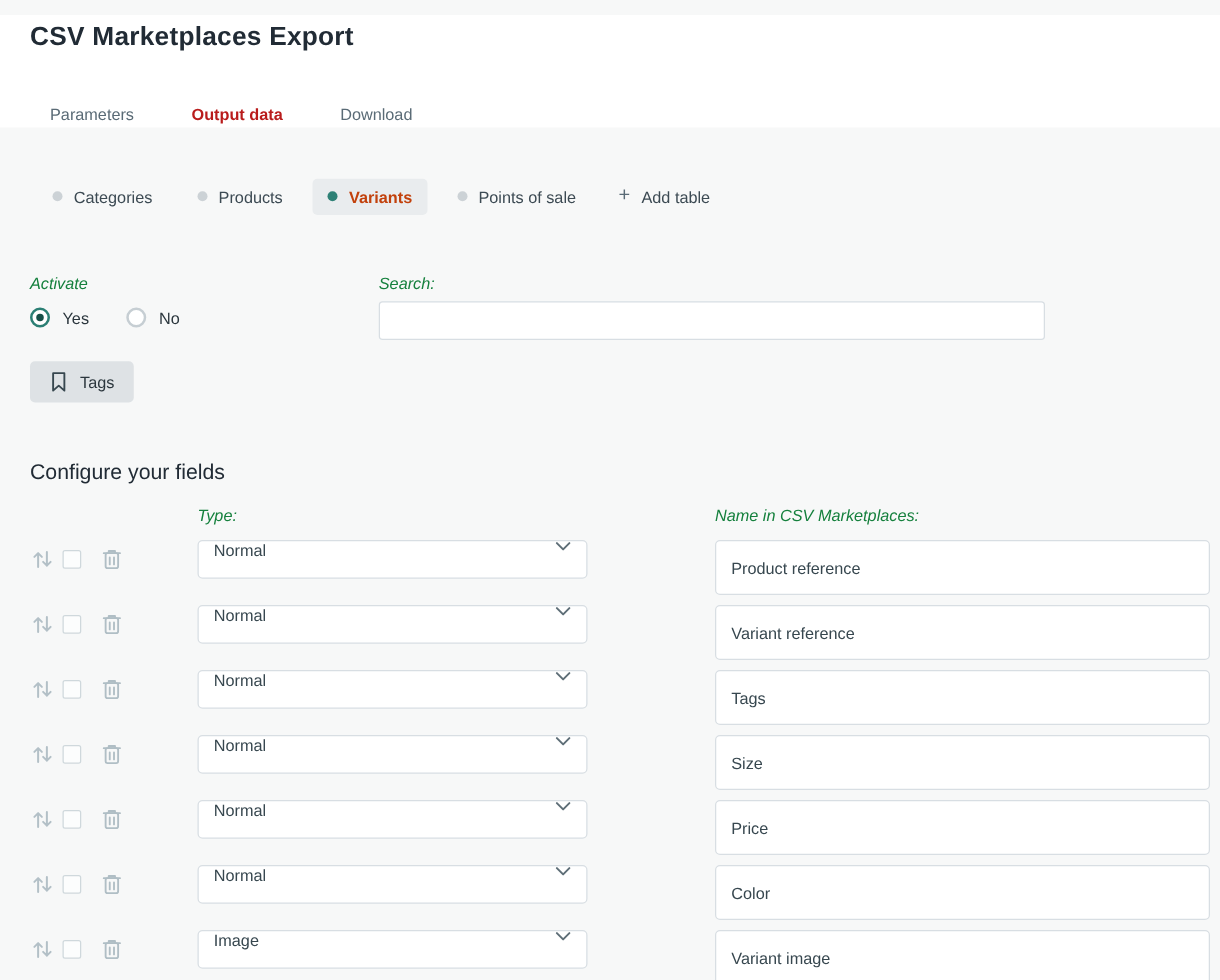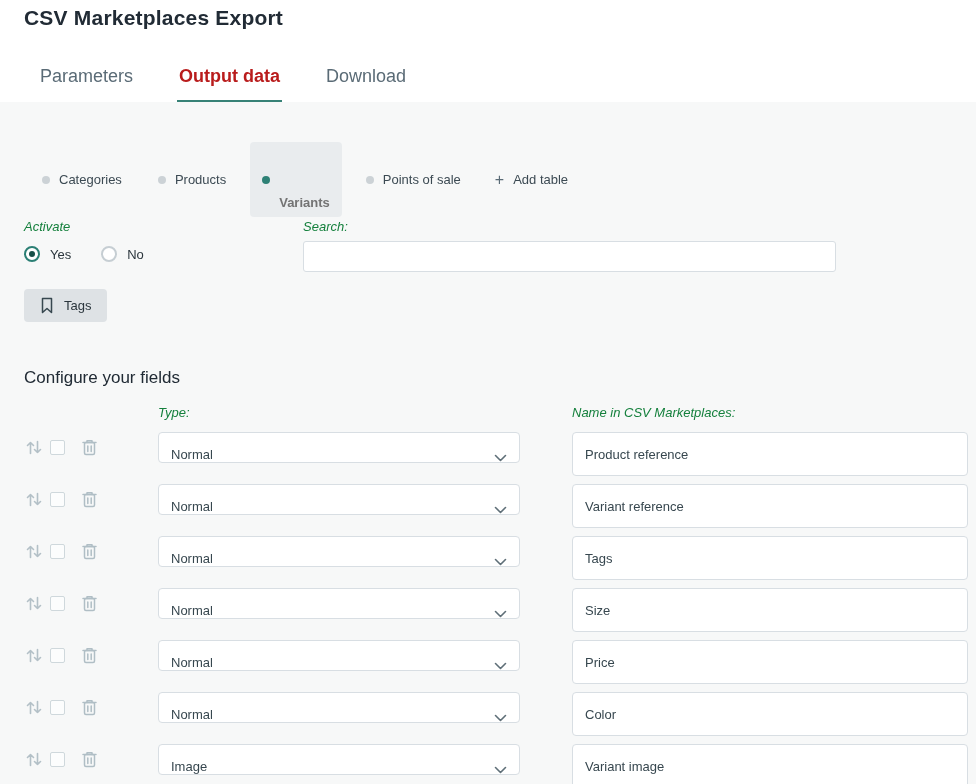--- a/index.html
+++ b/index.html
@@ -2,35 +2,35 @@
 <html><head>
 <meta charset="utf-8">
 <style>
   * { margin:0; padding:0; box-sizing:border-box; }
   html,body { background:#fff; }
   .page {
     position:relative; width:976px; height:784px; overflow:hidden;
     font-family:"Liberation Sans", sans-serif; background:#f7f8f8;
   }
   
-  .header { position:absolute; top:0; left:0; width:976px; height:102px; background:#ffffff; }
+  .header { position:absolute; top:12px; left:0; width:976px; height:102px; background:#ffffff; }
   .page-title { position:absolute; top:6px; left:24px; font-size:21px; font-weight:700; color:#212b35; letter-spacing:.2px; }
   .tabs { position:absolute; left:38px; bottom:0; display:flex; gap:42px; }
-  .tab { font-size:18px; color:#5a6b76; padding:8px 2px 13px 2px; cursor:pointer; border-bottom:2px solid transparent; }
+  .tab { font-size:13px; color:#5a6b76; padding:8px 2px 13px 2px; cursor:pointer; border-bottom:2px solid transparent; }
   .tab.active { color:#b91c1c; border-bottom-color:#378277;font-weight:bold; }
   
   .body { position:absolute; top:102px; left:0; width:976px; height:682px; background:#f7f8f8; }
   
   .table-nav { position:absolute; top:40px; left:30px; display:flex; align-items:center; gap:12px; }
   .pill { display:flex; align-items:center; gap:9px; padding:7px 12px; border-radius:4px; cursor:pointer; }
   .pill .dot { width:8px; height:8px; border-radius:50%; background:#ccd2d6; }
   .pill span.lbl { font-size:13px; color:#3c4a53; }
   .pill.active { background:#e9ecee; }
   .pill.active .dot { background:#2e8176; }
-  .pill.active span.lbl { color:#737373; font-weight:600;margin-top:46px; }
+  .pill.active span.lbl { color:#c2410c; font-weight:600; }
   .add-table { display:flex; align-items:center; gap:9px; padding:7px 10px; cursor:pointer; }
   .add-table .plus { font-size:16px; color:#5a6b76; font-weight:400; line-height:1; }
   .add-table span.lbl { font-size:13px; color:#3c4a53; }
   
   .label { font-size:13px; color:#15803d;font-style:italic; }
   .activate-label { position:absolute; top:117px; left:24px; }
   .radios { position:absolute; top:144px; left:24px; display:flex; gap:30px; align-items:center; }
   .radio { display:flex; align-items:center; gap:10px; cursor:pointer; }
   .radio .circle { width:16px; height:16px; border-radius:50%; border:2px solid #c6ced3; background:#fff; position:relative; }
   .radio.checked .circle { border-color:#2b7f74; }
@@ -42,21 +42,21 @@
   .tags-btn .tlbl { font-size:13px; color:#2b363d; }
   
   .section-title { position:absolute; top:266px; left:24px; font-size:17px; font-weight:400; color:#212b35; }
   .col-label-type { position:absolute; top:303px; left:158px; }
   .col-label-name { position:absolute; top:303px; left:572px; }
   .rows { position:absolute; top:330px; left:0; width:976px; }
   .frow { position:relative; height:52px; }
   .frow .reorder { position:absolute; left:25px; top:6px; }
   .frow .cbox { position:absolute; left:50px; top:8px; width:15px; height:15px; border:1px solid #cfd8dc; border-radius:2px; background:#fcfdfd; cursor:pointer; }
   .frow .trash { position:absolute; left:81px; top:6px; }
-  .selectbox { position:absolute; left:158px; top:0; width:362px; height:31px; background:#fff; border:1px solid #d8dee3; border-radius:4px; display:flex; align-items:flex-end; justify-content:space-between; padding:0 12px; cursor:pointer; }
+  .selectbox { position:absolute; left:158px; top:0; width:312px; height:31px; background:#fff; border:1px solid #d8dee3; border-radius:4px; display:flex; align-items:flex-start; justify-content:space-between; padding:0 12px; cursor:pointer; }
   .selectbox .sval { font-size:13px; color:#37474f; }
   .namebox { position:absolute; left:572px; top:0; width:396px; height:44px; background:#fff; border:1px solid #d8dee3; border-radius:4px; font-size:13px; color:#37474f; padding:0 12px; outline:none; font-family:inherit; }
   svg { display:block; }
 </style>
 </head>
 <body>
 
 <div class="page">
 
   <div class="header">

